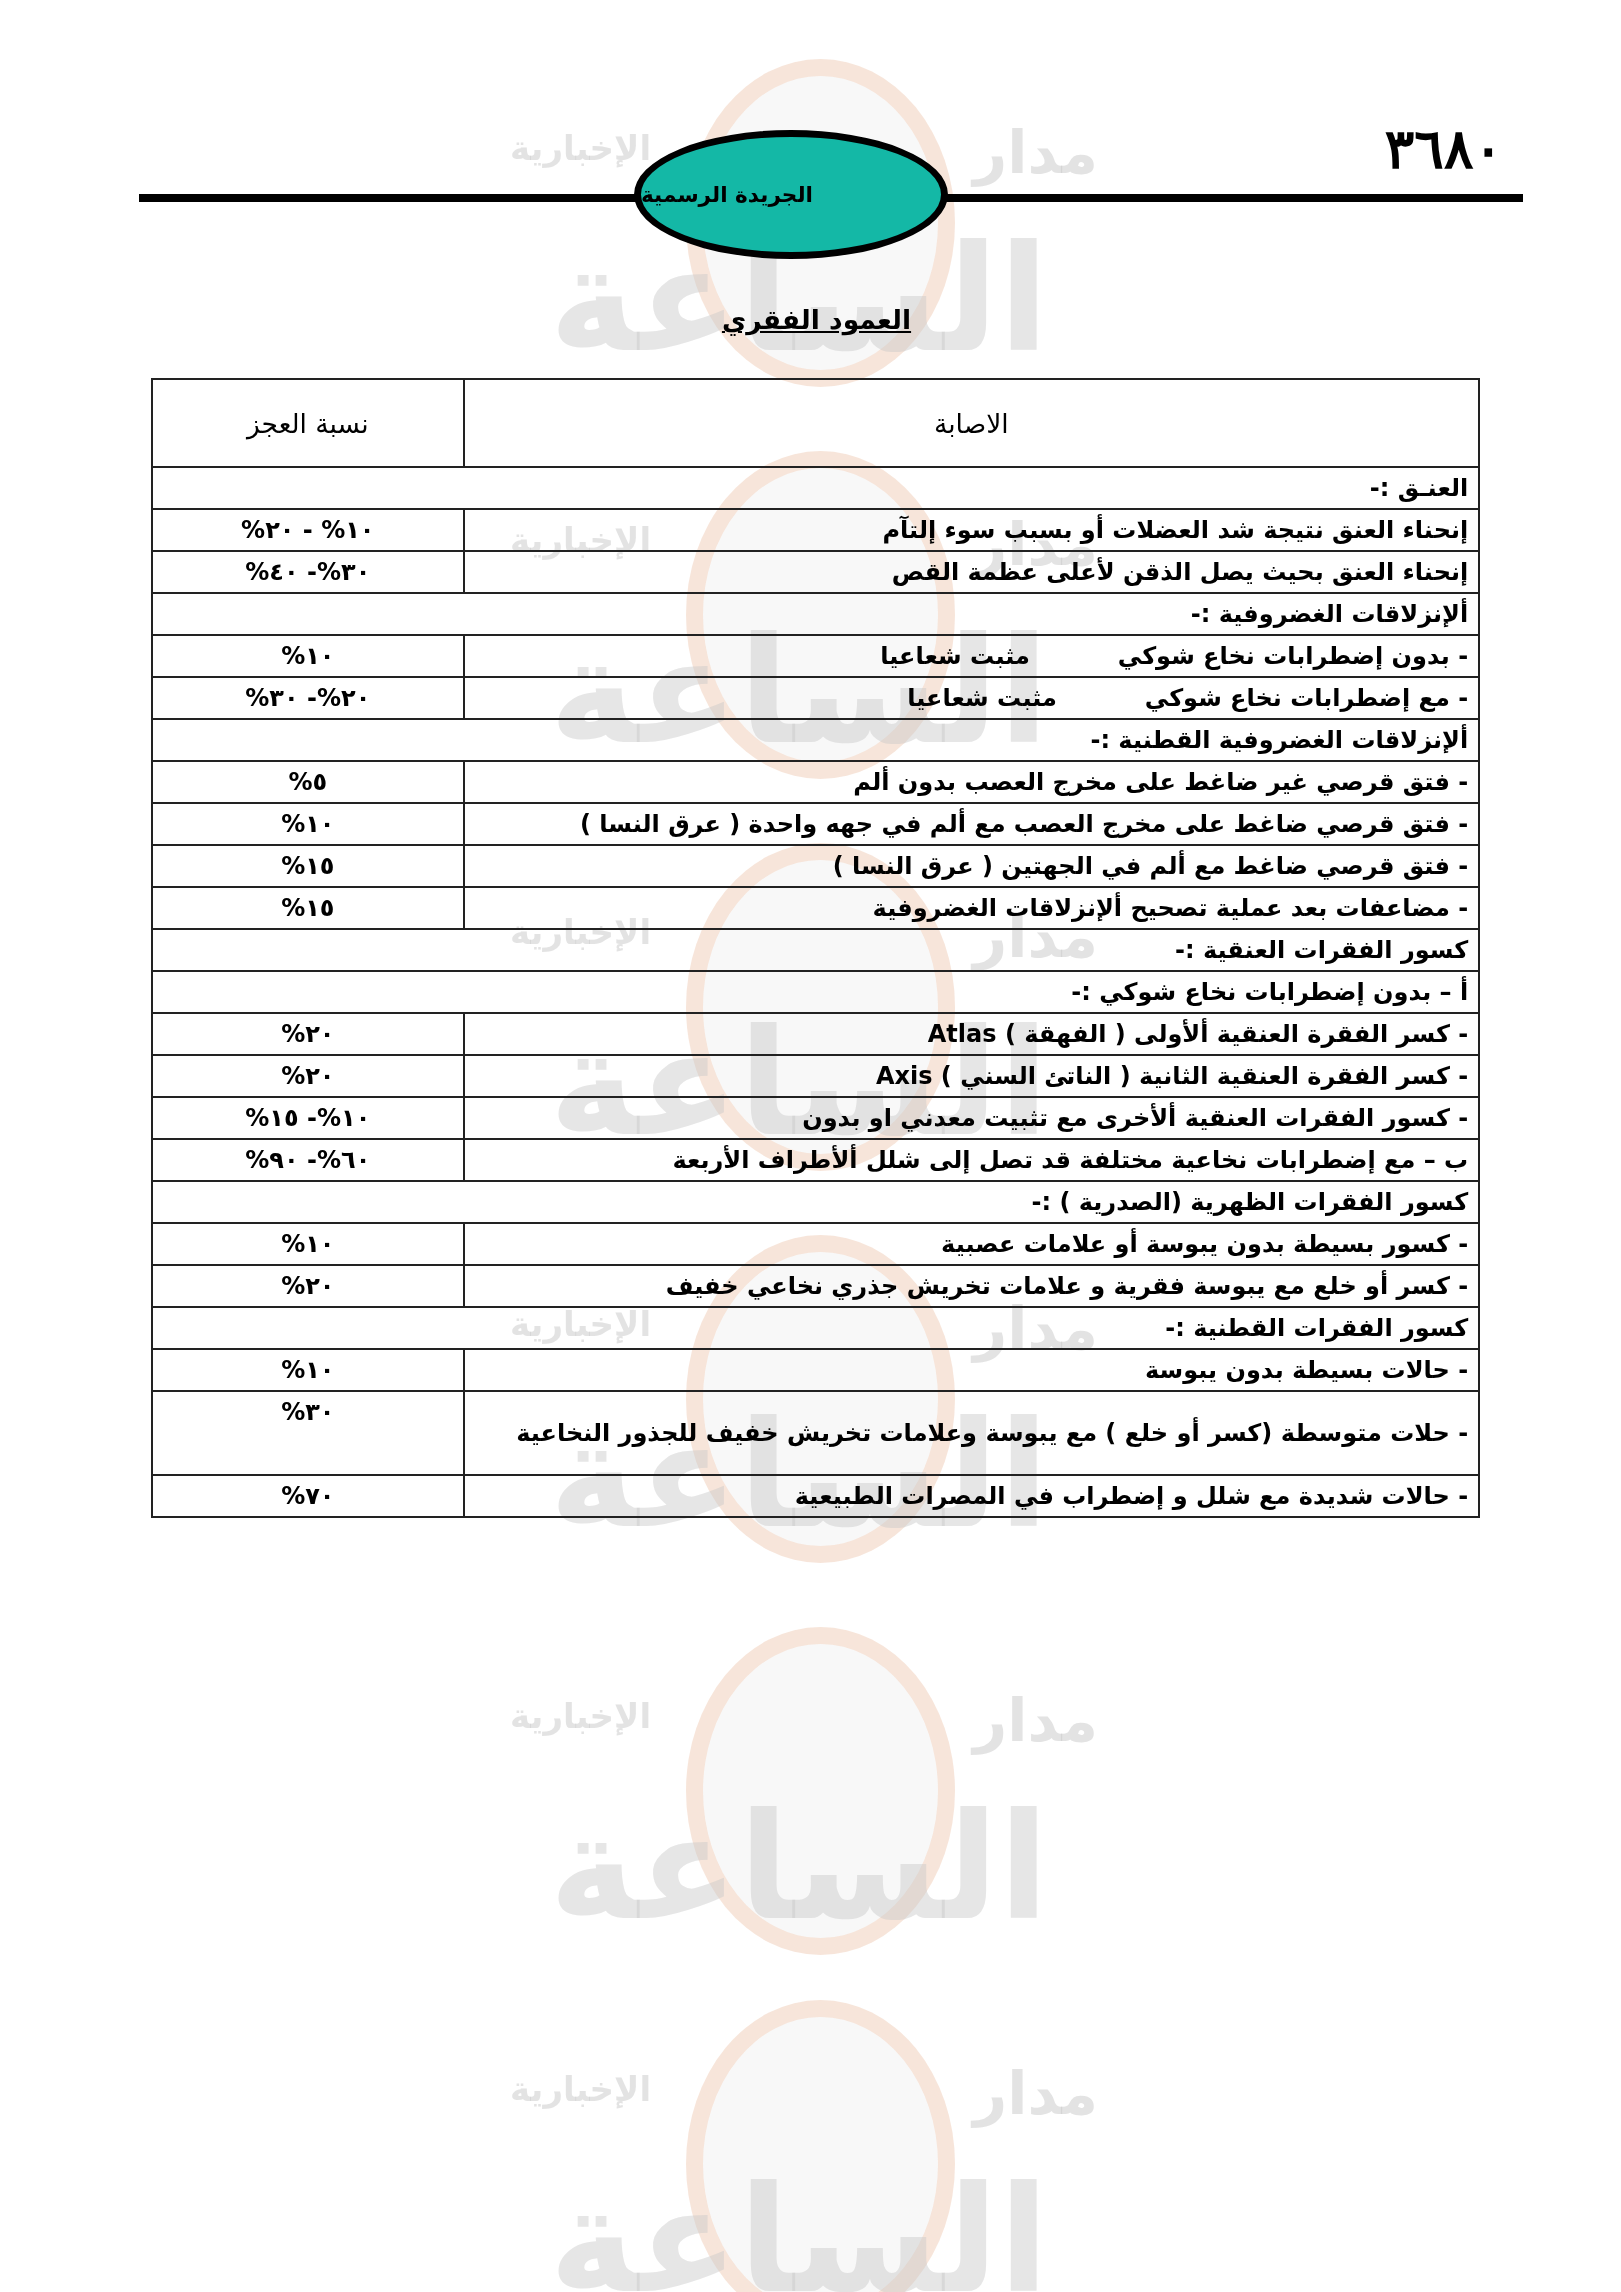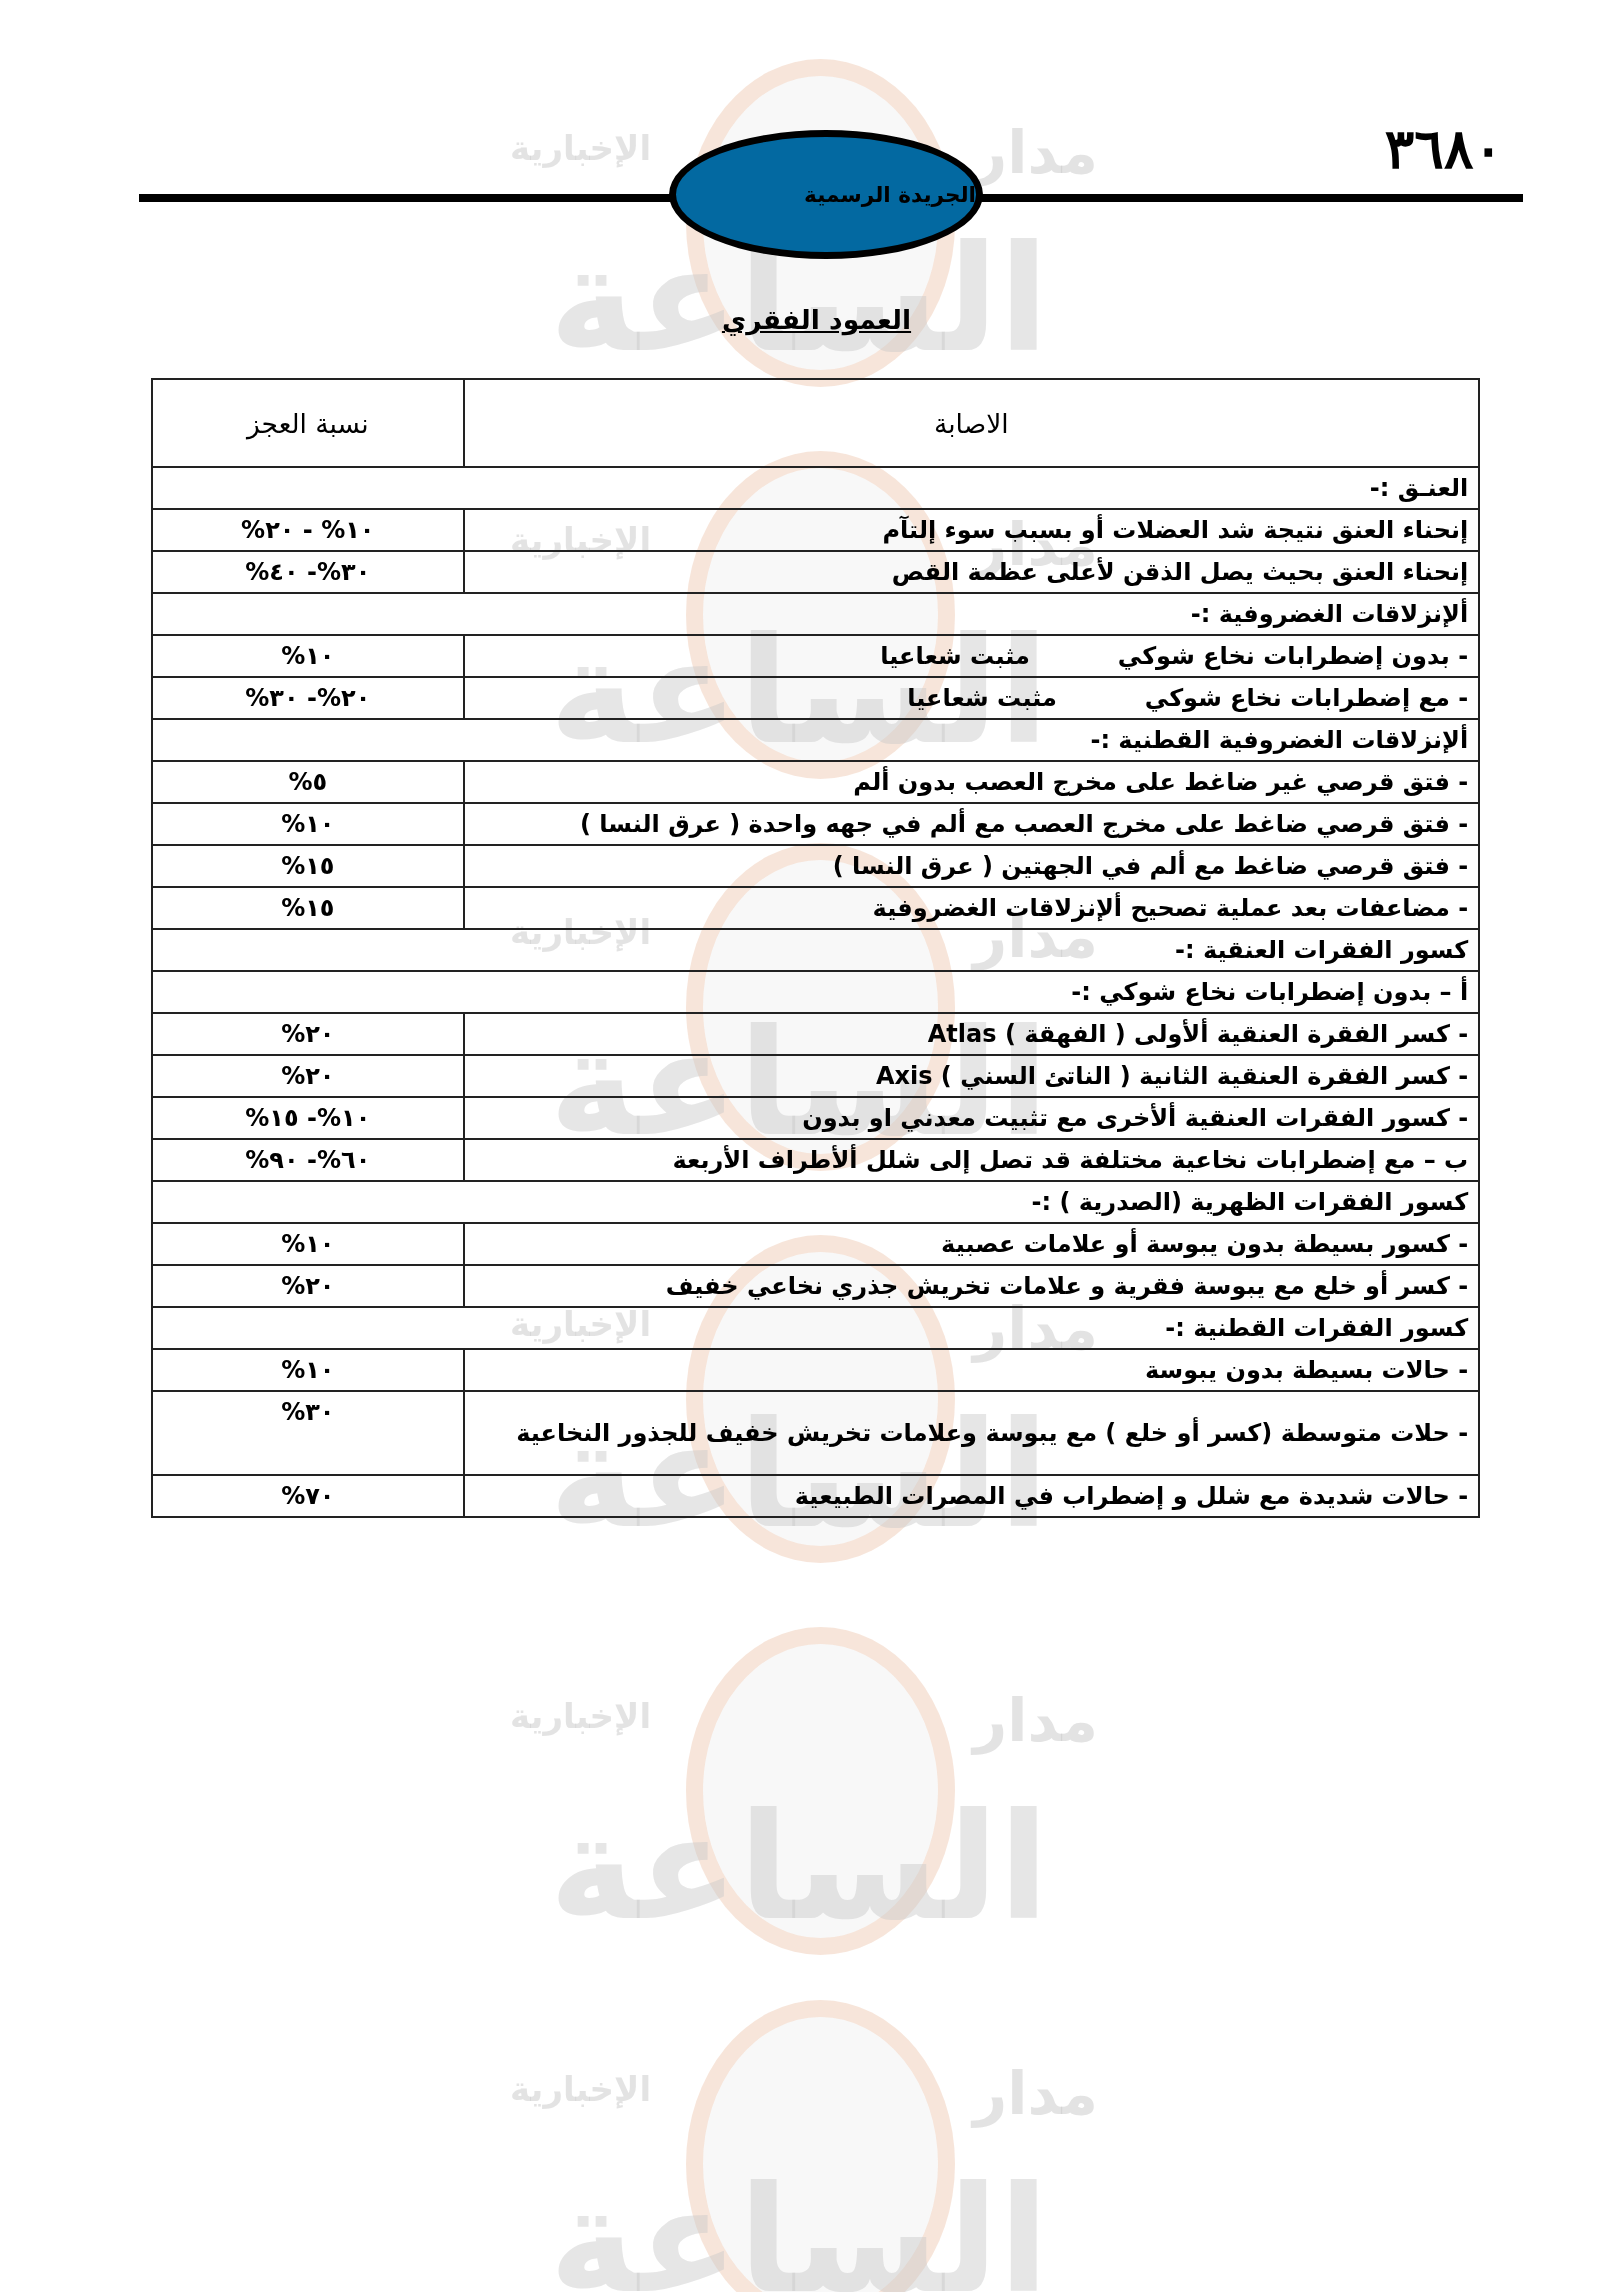--- a/index.html
+++ b/index.html
@@ -33,23 +33,23 @@
 
   
   .page-number {
     position: absolute; right: 118px; top: 116px; font-size: 55px; font-weight: bold;
     font-family: "DejaVu Serif", "Liberation Serif", serif; letter-spacing: 2px;
   }
   .header-rule {
     position: absolute; left: 139px; right: 98px; top: 194px; height: 7.8px; background: #000;
   }
   .header-oval {
-    position: absolute; left: 669px; top: 130px; width: 314px; height: 129px;
-    border: 7.8px solid #000; border-radius: 50%; background: #0369a1;
-    display: flex; align-items: center; justify-content: flex-end; box-sizing: border-box;
+    position: absolute; left: 634px; top: 130px; width: 314px; height: 129px;
+    border: 7.8px solid #000; border-radius: 50%; background: #14b8a6;
+    display: flex; align-items: center; justify-content: flex-start; box-sizing: border-box;
   }
   .header-oval span { font-size: 21.6px; font-weight: bold; direction: rtl; }
   .section-title {
     position: absolute; left: 12px; right: 0; top: 304px; text-align: center;
     font-size: 26.5px; font-weight: bold; direction: rtl; text-decoration: underline;
   }
 
   
   table.injuries {
     position: absolute; left: 151px; top: 378px; width: 1329px;

